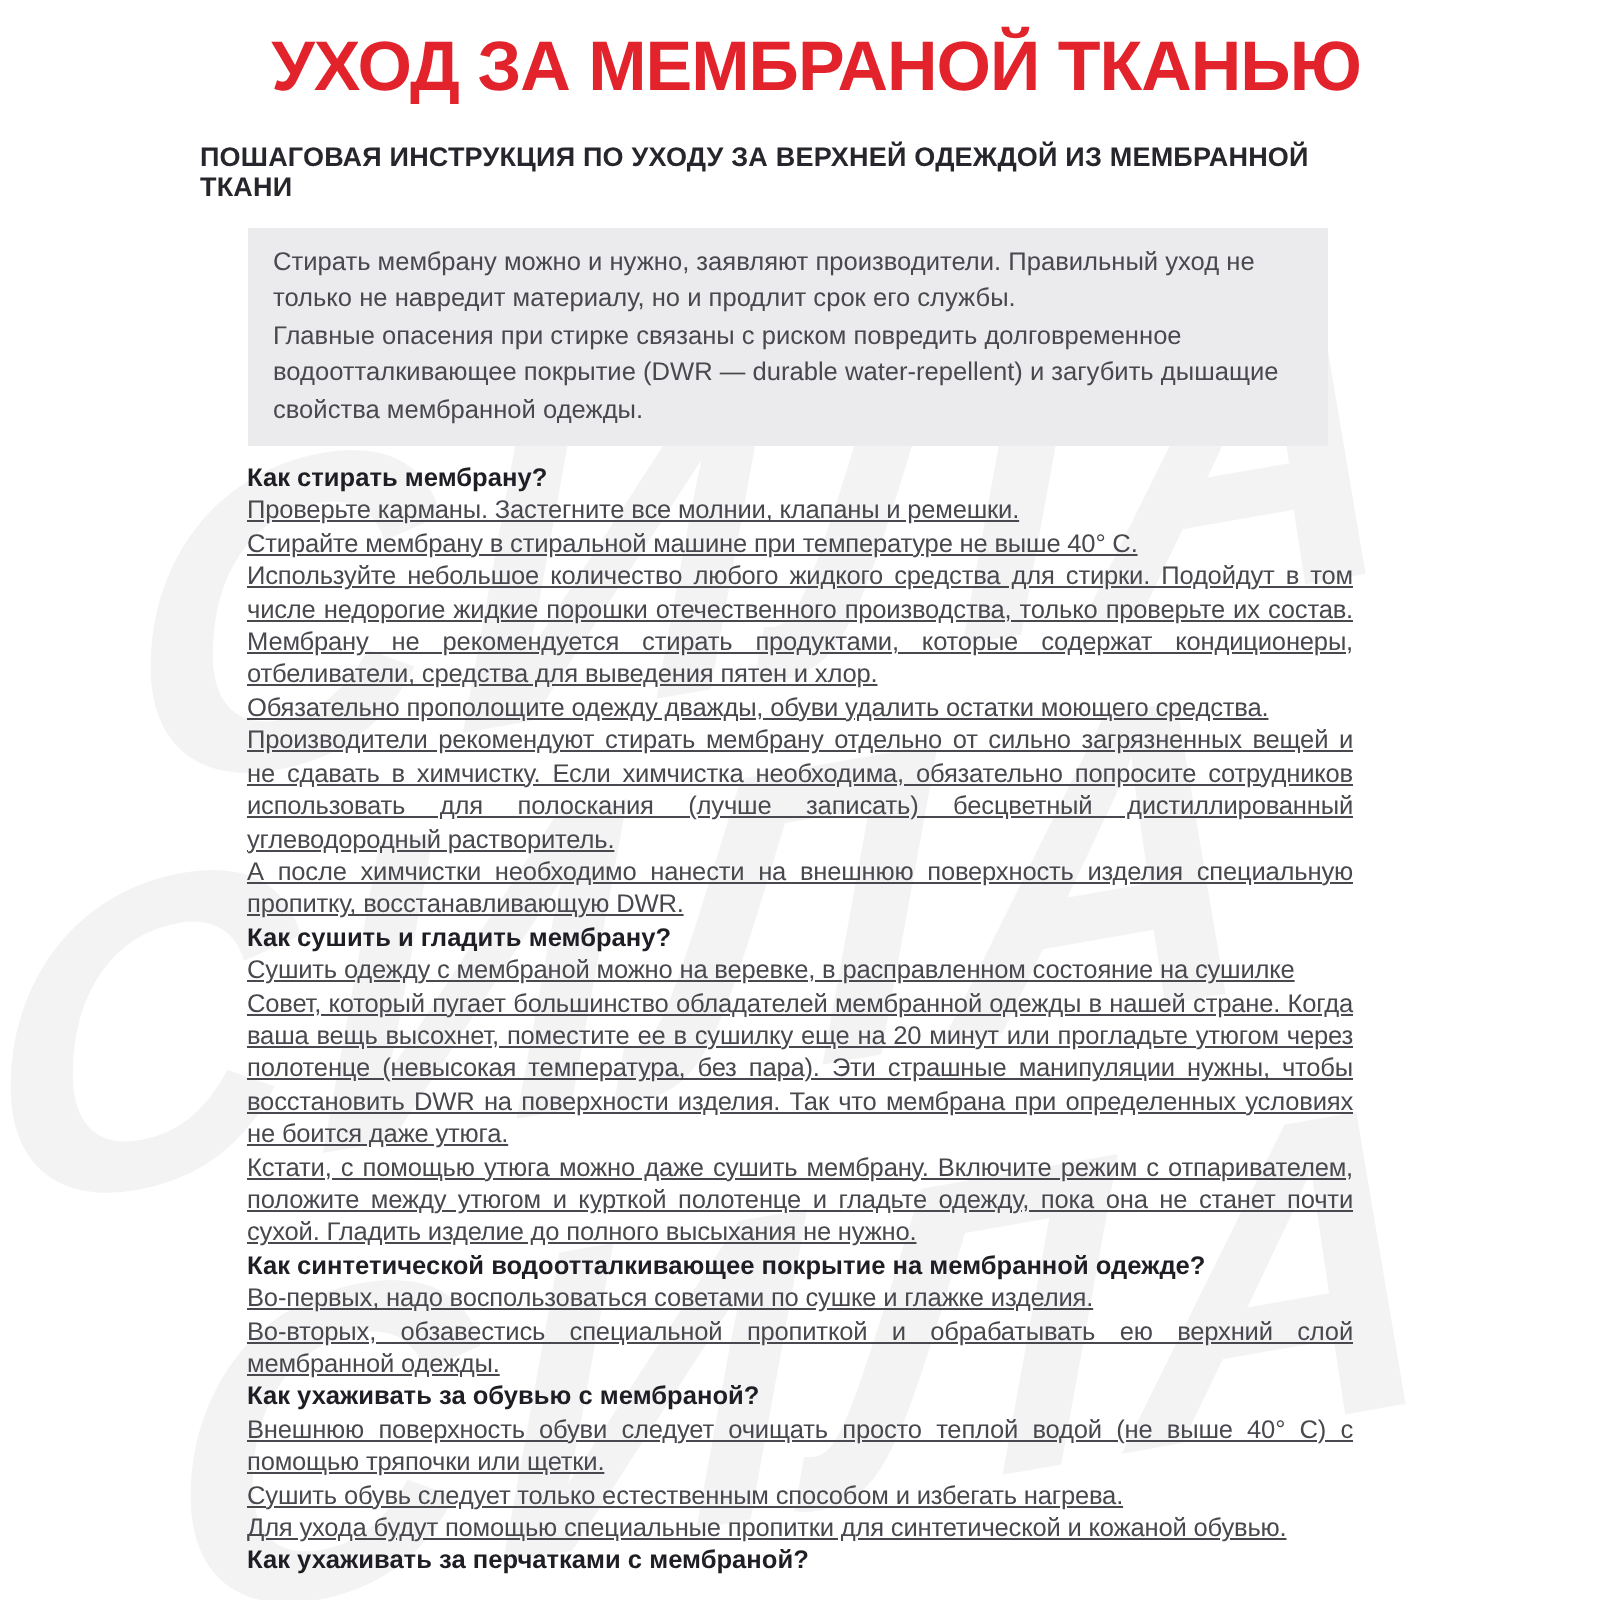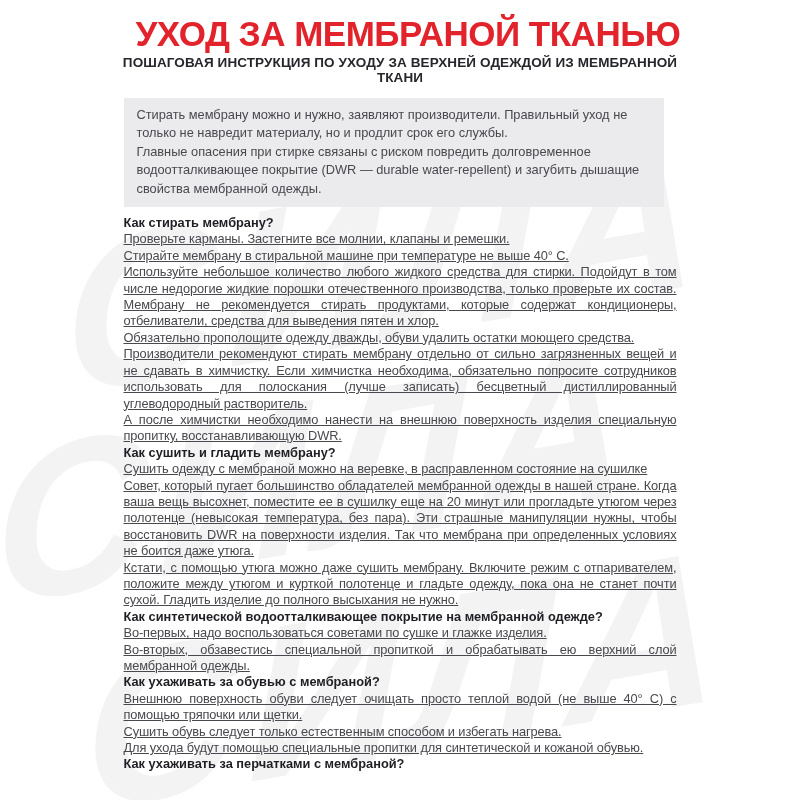--- a/index.html
+++ b/index.html
@@ -50,22 +50,21 @@
   .title {
     margin: 14px 0 0 0;
     text-align: center;
     font-size: 35px;
     font-weight: bold;
     letter-spacing: -0.5px;
     color: #e2232b;
     padding-left: 16px;
   }
   .subtitle {
-    margin: 1px auto 0 auto;
-    text-align: center;
+    margin: 17px auto 0 auto;
     font-size: 13.5px;
     font-weight: bold;
     letter-spacing: 0.1px;
     color: #26262c;
     width: 600px;
   }
   .column {
     width: 553px;
     margin: 13px auto 0 auto;
   }

